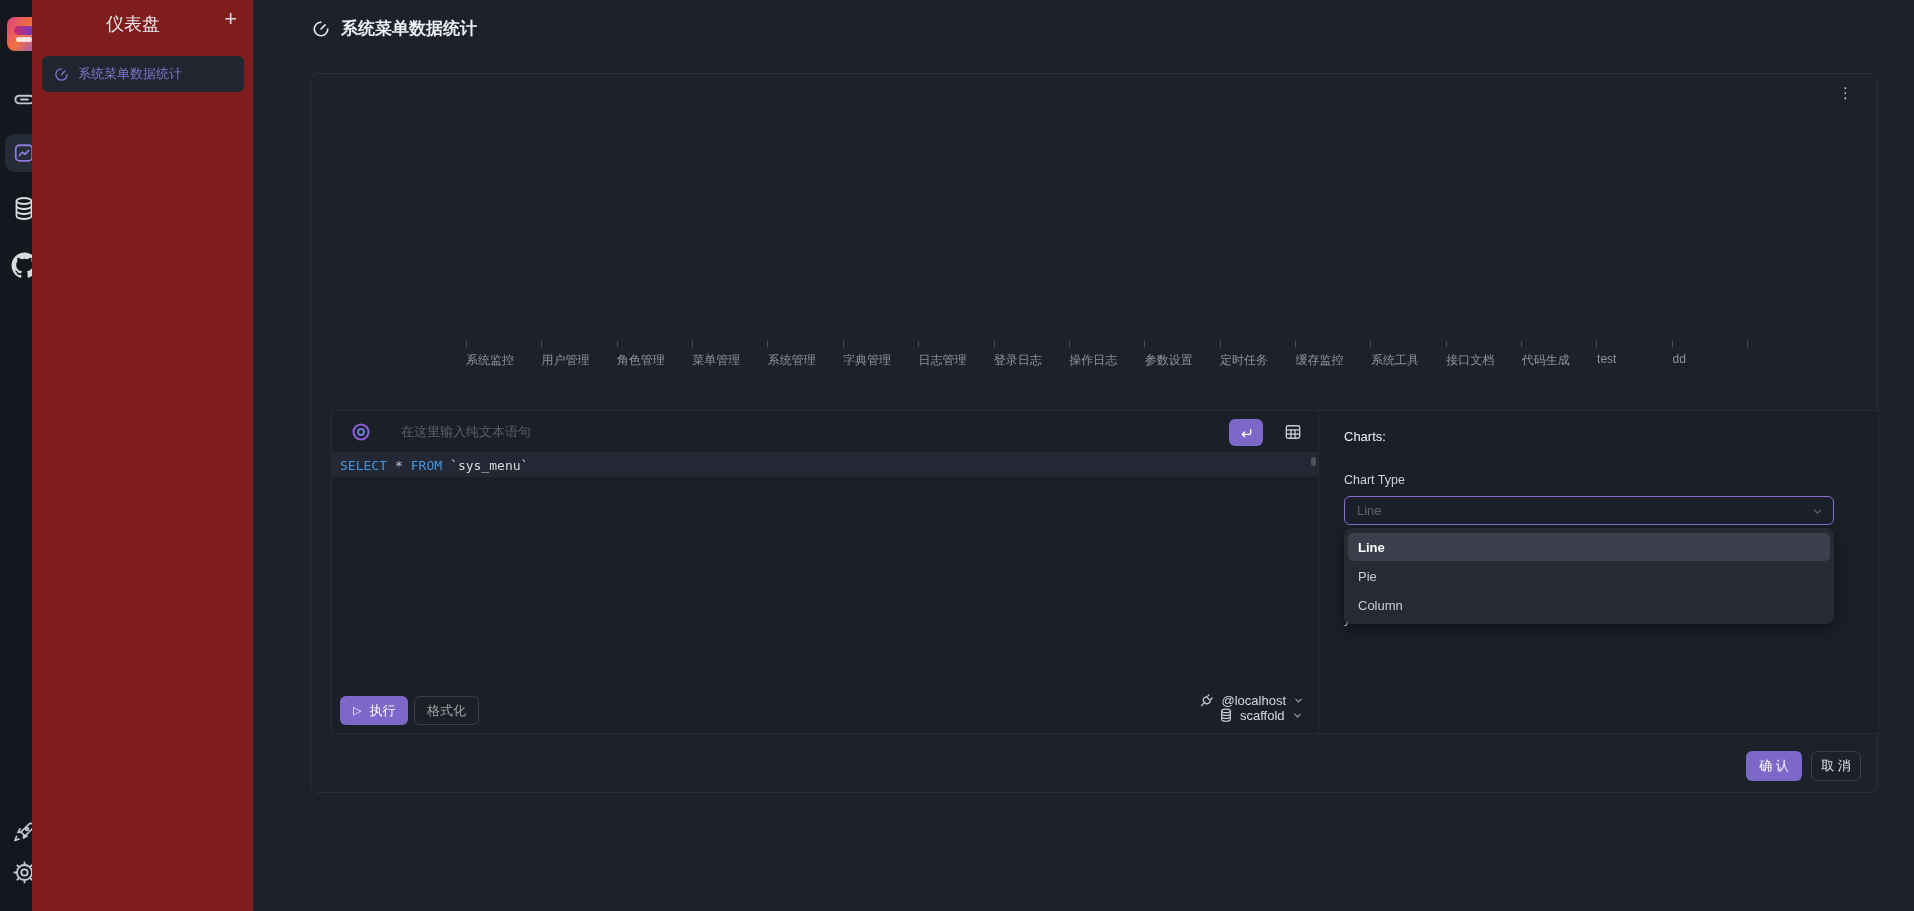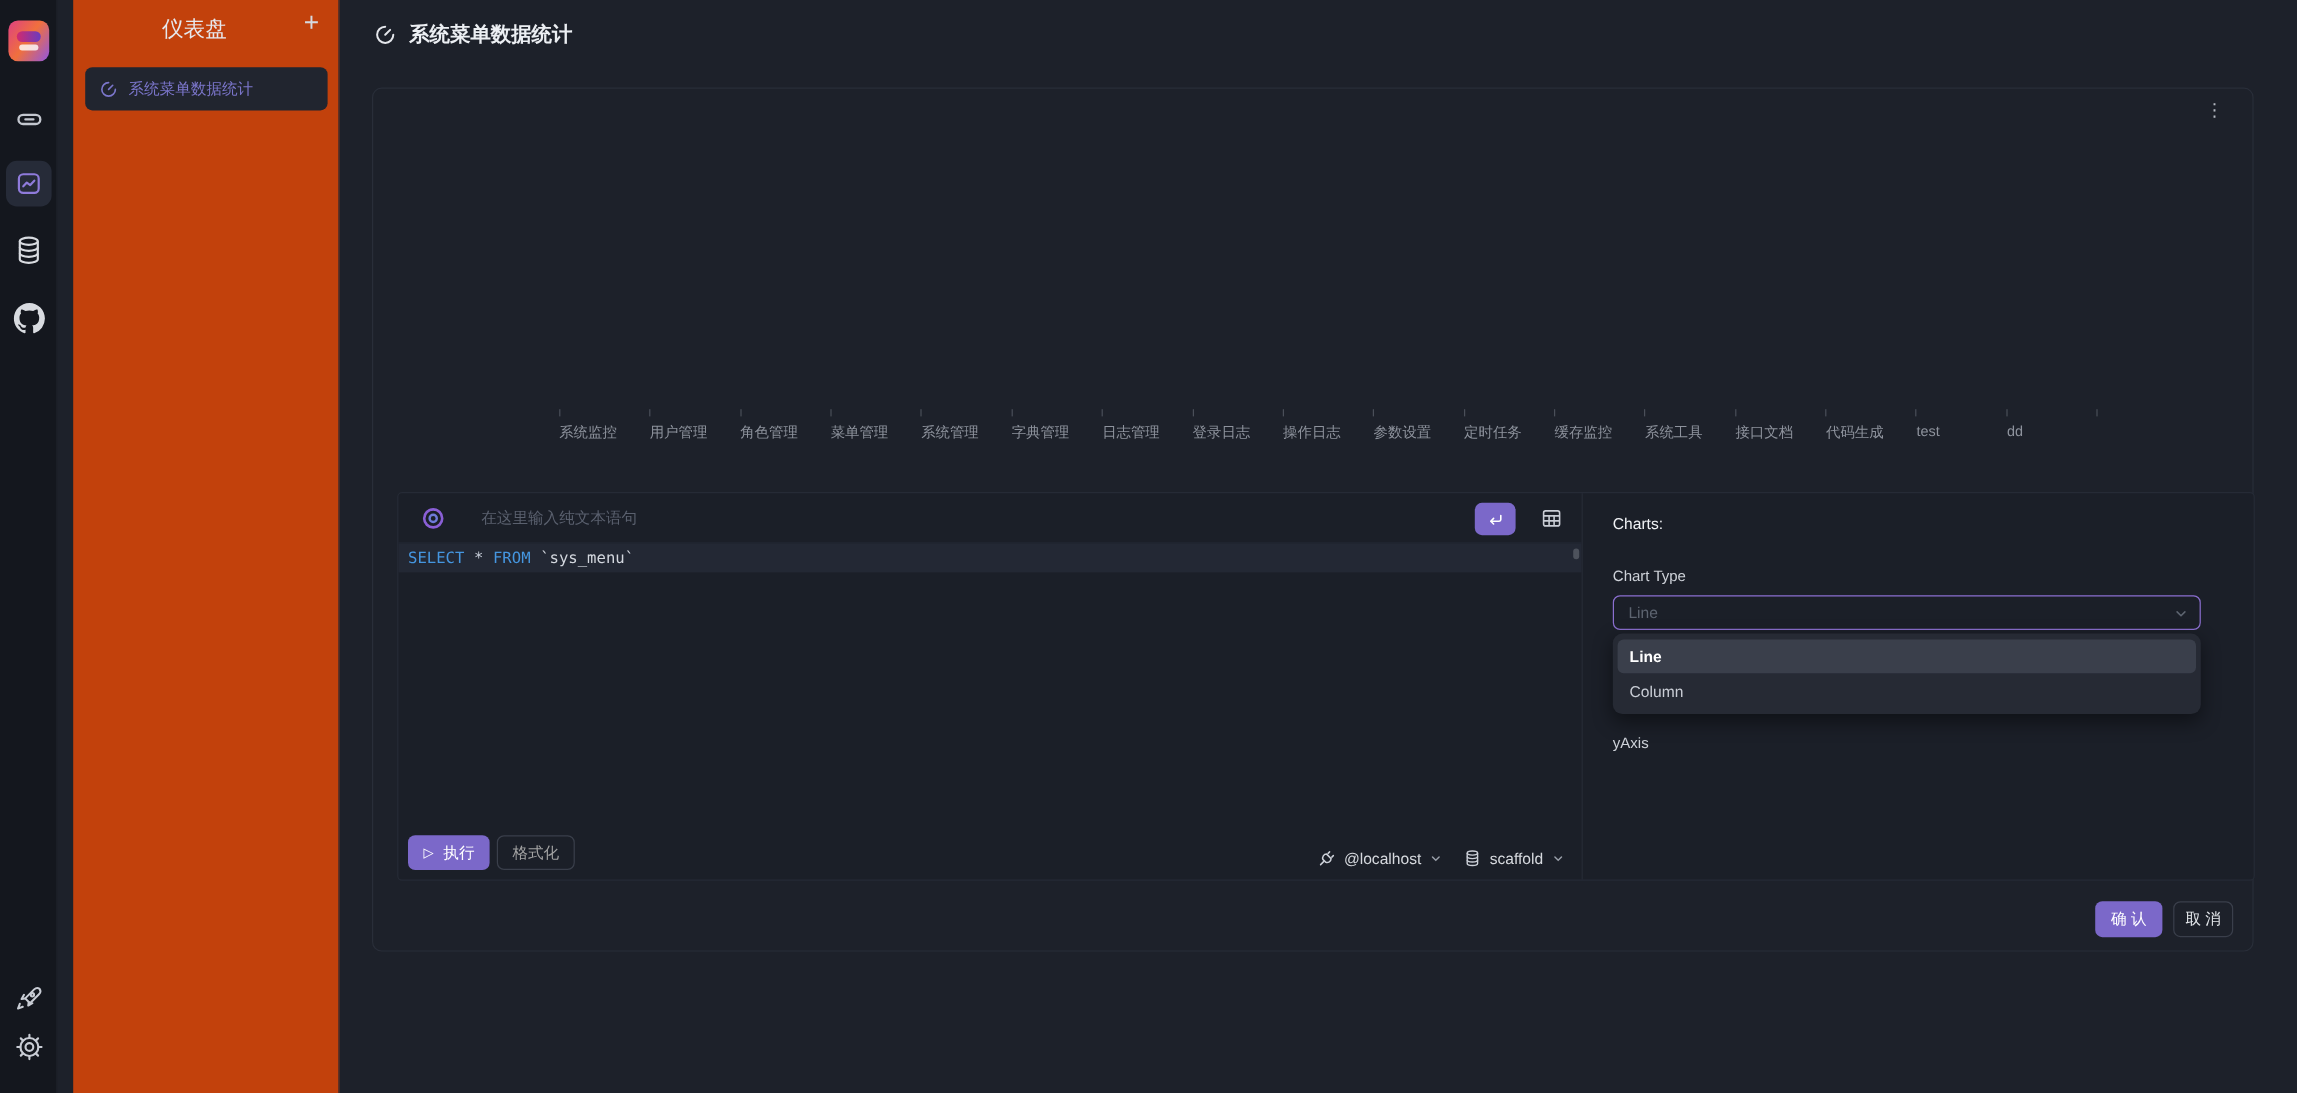--- a/index.html
+++ b/index.html
@@ -22,21 +22,21 @@
           background:linear-gradient(90deg,#d12a6e,#6a3bbf); box-shadow:0 9px 0 -2px #ffffffcc; }
   .ib-link { top:88px; }
   .dash-wrap { position:absolute; left:5px; top:134px; width:38px; height:38px; background:#262b38; border-radius:9px;
           display:flex; align-items:center; justify-content:center; color:#8f7bdb; cursor:pointer; }
   .ib-db { top:196px; }
   .ib-github { top:252px; }
   .ib-rocket { top:820px; }
   .ib-gear { top:860px; }
 
   
-  .sidebar { position:absolute; left:61px; top:0; width:222px; height:911px; background:#c2410c; border-right:1px solid #232733; }
+  .sidebar { position:absolute; left:32px; top:0; width:222px; height:911px; background:#7f1d1d; border-right:1px solid #232733; }
   .sb-title { position:absolute; left:74px; top:12px; font-size:18px; color:#e6e8ed; }
   .sb-add { position:absolute; right:16px; top:6px; font-size:22px; color:#d6d9df; font-weight:400; cursor:pointer; }
   .sb-item { position:absolute; left:10px; top:56px; width:202px; height:36px; background:#21252f; border-radius:6px;
           display:flex; align-items:center; gap:9px; padding:0 12px; color:#7b76cb; font-size:13px; cursor:pointer; }
 
   
   .main-header { position:absolute; left:312px; top:0; height:57px; display:flex; align-items:center; gap:11px;
           font-size:17px; font-weight:700; color:#eceff3; }
   .panel { position:absolute; left:310px; top:73px; width:1568px; height:720px; border:1px solid #292e39; border-radius:8px; }
   .kebab { position:absolute; right:24px; top:10px; font-size:15px; color:#b5b9c2; cursor:pointer; line-height:1.2; }
@@ -66,21 +66,21 @@
   .op { color:#c3c9d4; margin:0 8px; }
   .tbl { color:#d3d7de; margin-left:8px; }
   .scroll-thumb { position:absolute; right:2px; top:46px; width:5px; height:9px; background:#4d525c; border-radius:3px; }
   .run-btn { position:absolute; left:8px; bottom:8px; height:29px; padding:0 13px; background:#7b68c9; border:none;
           border-radius:6px; color:#fff; font-size:13px; display:flex; align-items:center; gap:8px; cursor:pointer;
           font-family:inherit; }
   .run-play { font-size:11px; }
   .format-btn { position:absolute; left:82px; bottom:8px; height:29px; padding:0 12px; background:transparent;
           border:1px solid #3a3f4b; border-radius:6px; color:#a3a3a3; font-size:13px; display:flex; align-items:center;
           cursor:pointer; font-family:inherit; }
-  .conn-cluster { position:absolute; right:14px; bottom:10px; display:flex; align-items:center; font-size:13px; color:#d6d9de; }
+  .conn-cluster { position:absolute; right:14px; bottom:10px; display:flex; align-items:center; font-size:13px; color:#d6d9de;flex-direction:column; }
   .conn-group { display:flex; align-items:center; gap:7px; cursor:pointer; }
   .conn-group + .conn-group { margin-left:18px; }
 
   
   .chartscol { position:absolute; left:987px; top:0; right:0; bottom:0; }
   .charts-title { position:absolute; left:25px; top:18px; font-size:13px; font-weight:400; color:#f0f2f5; }
   .ct-label { position:absolute; left:25px; top:62px; font-size:12.5px; color:#ced2d9; }
   .select { position:absolute; left:25px; width:490px; height:29px; border-radius:6px; display:flex; align-items:center;
           padding:0 12px; font-size:13px; cursor:pointer; }
   .select .chev { position:absolute; right:9px; top:8px; }
@@ -322,20 +322,21 @@
         <span>Line</span>
         <span class="chev">
           <svg width="13" height="13" viewBox="0 0 24 24" fill="none" stroke="#5d6470" stroke-width="2.4" stroke-linecap="round">
               <path d="M6 9l6 6 6-6"></path>
             </svg>
         </span>
       </div>
 
       <div class="dropdown">
           <div class="dd-option selected">Line</div>
+          <div class="dd-option">Pie</div>
           <div class="dd-option">Column</div>
         </div>
 
       <div class="yaxis-label">yAxis</div>
     </div>
   </div>
 
   <button class="confirm-btn">确 认</button>
   <button class="cancel-btn">取 消</button>
 </div>

